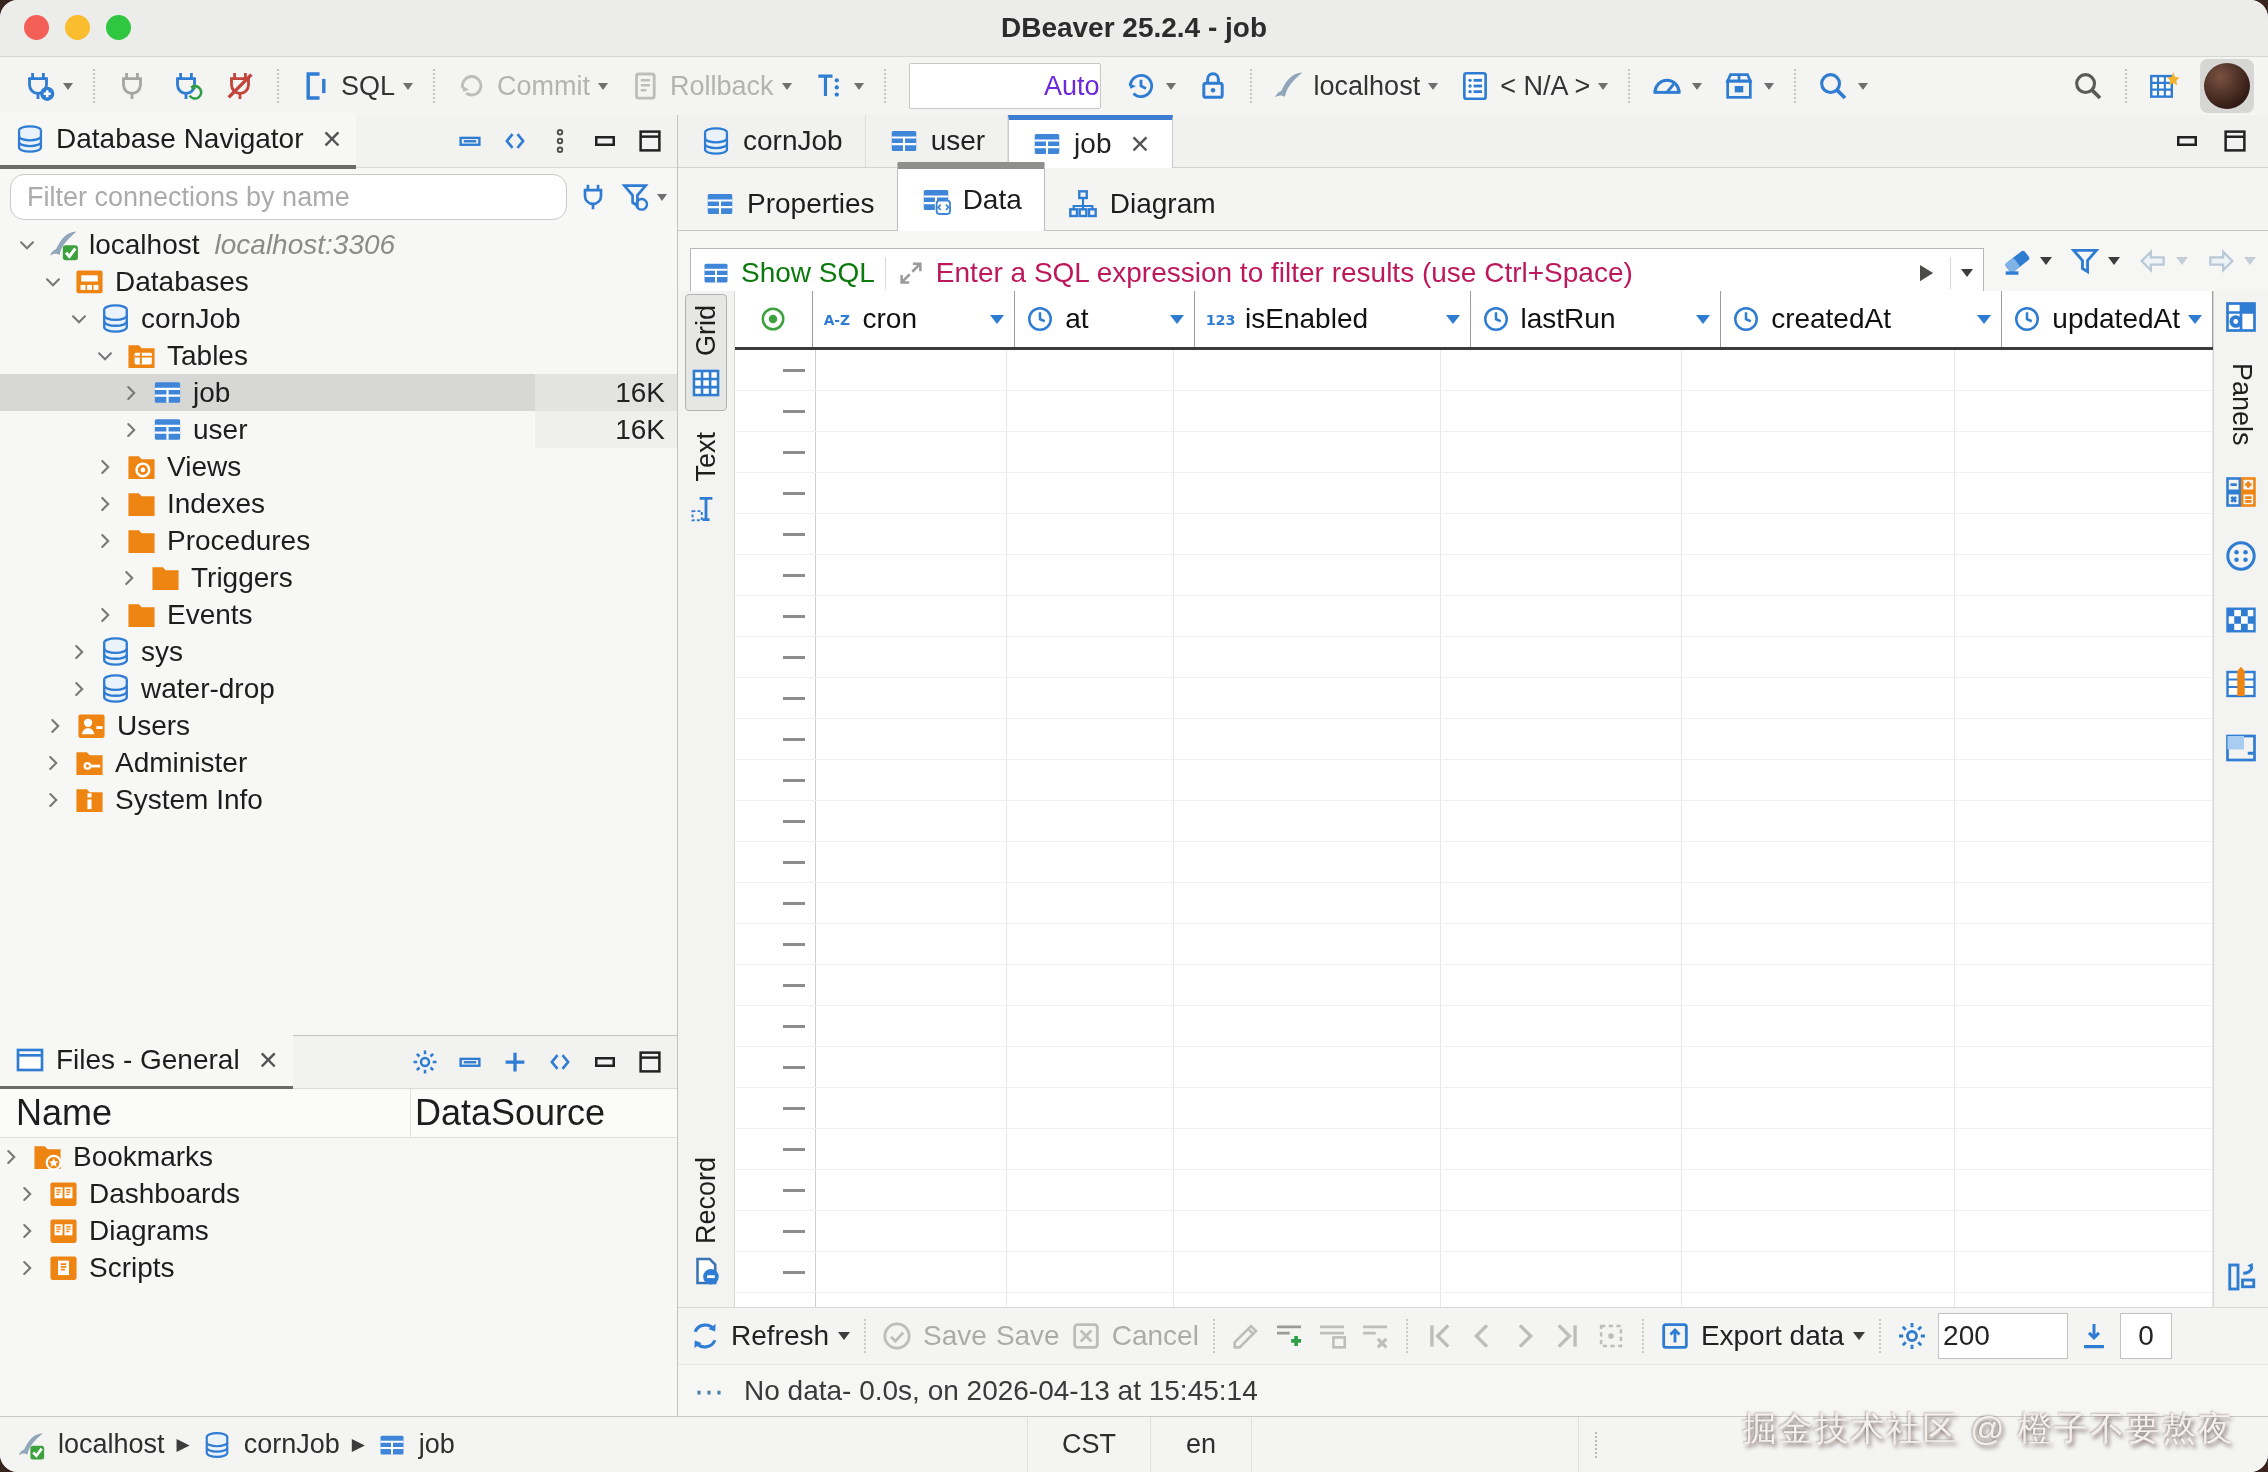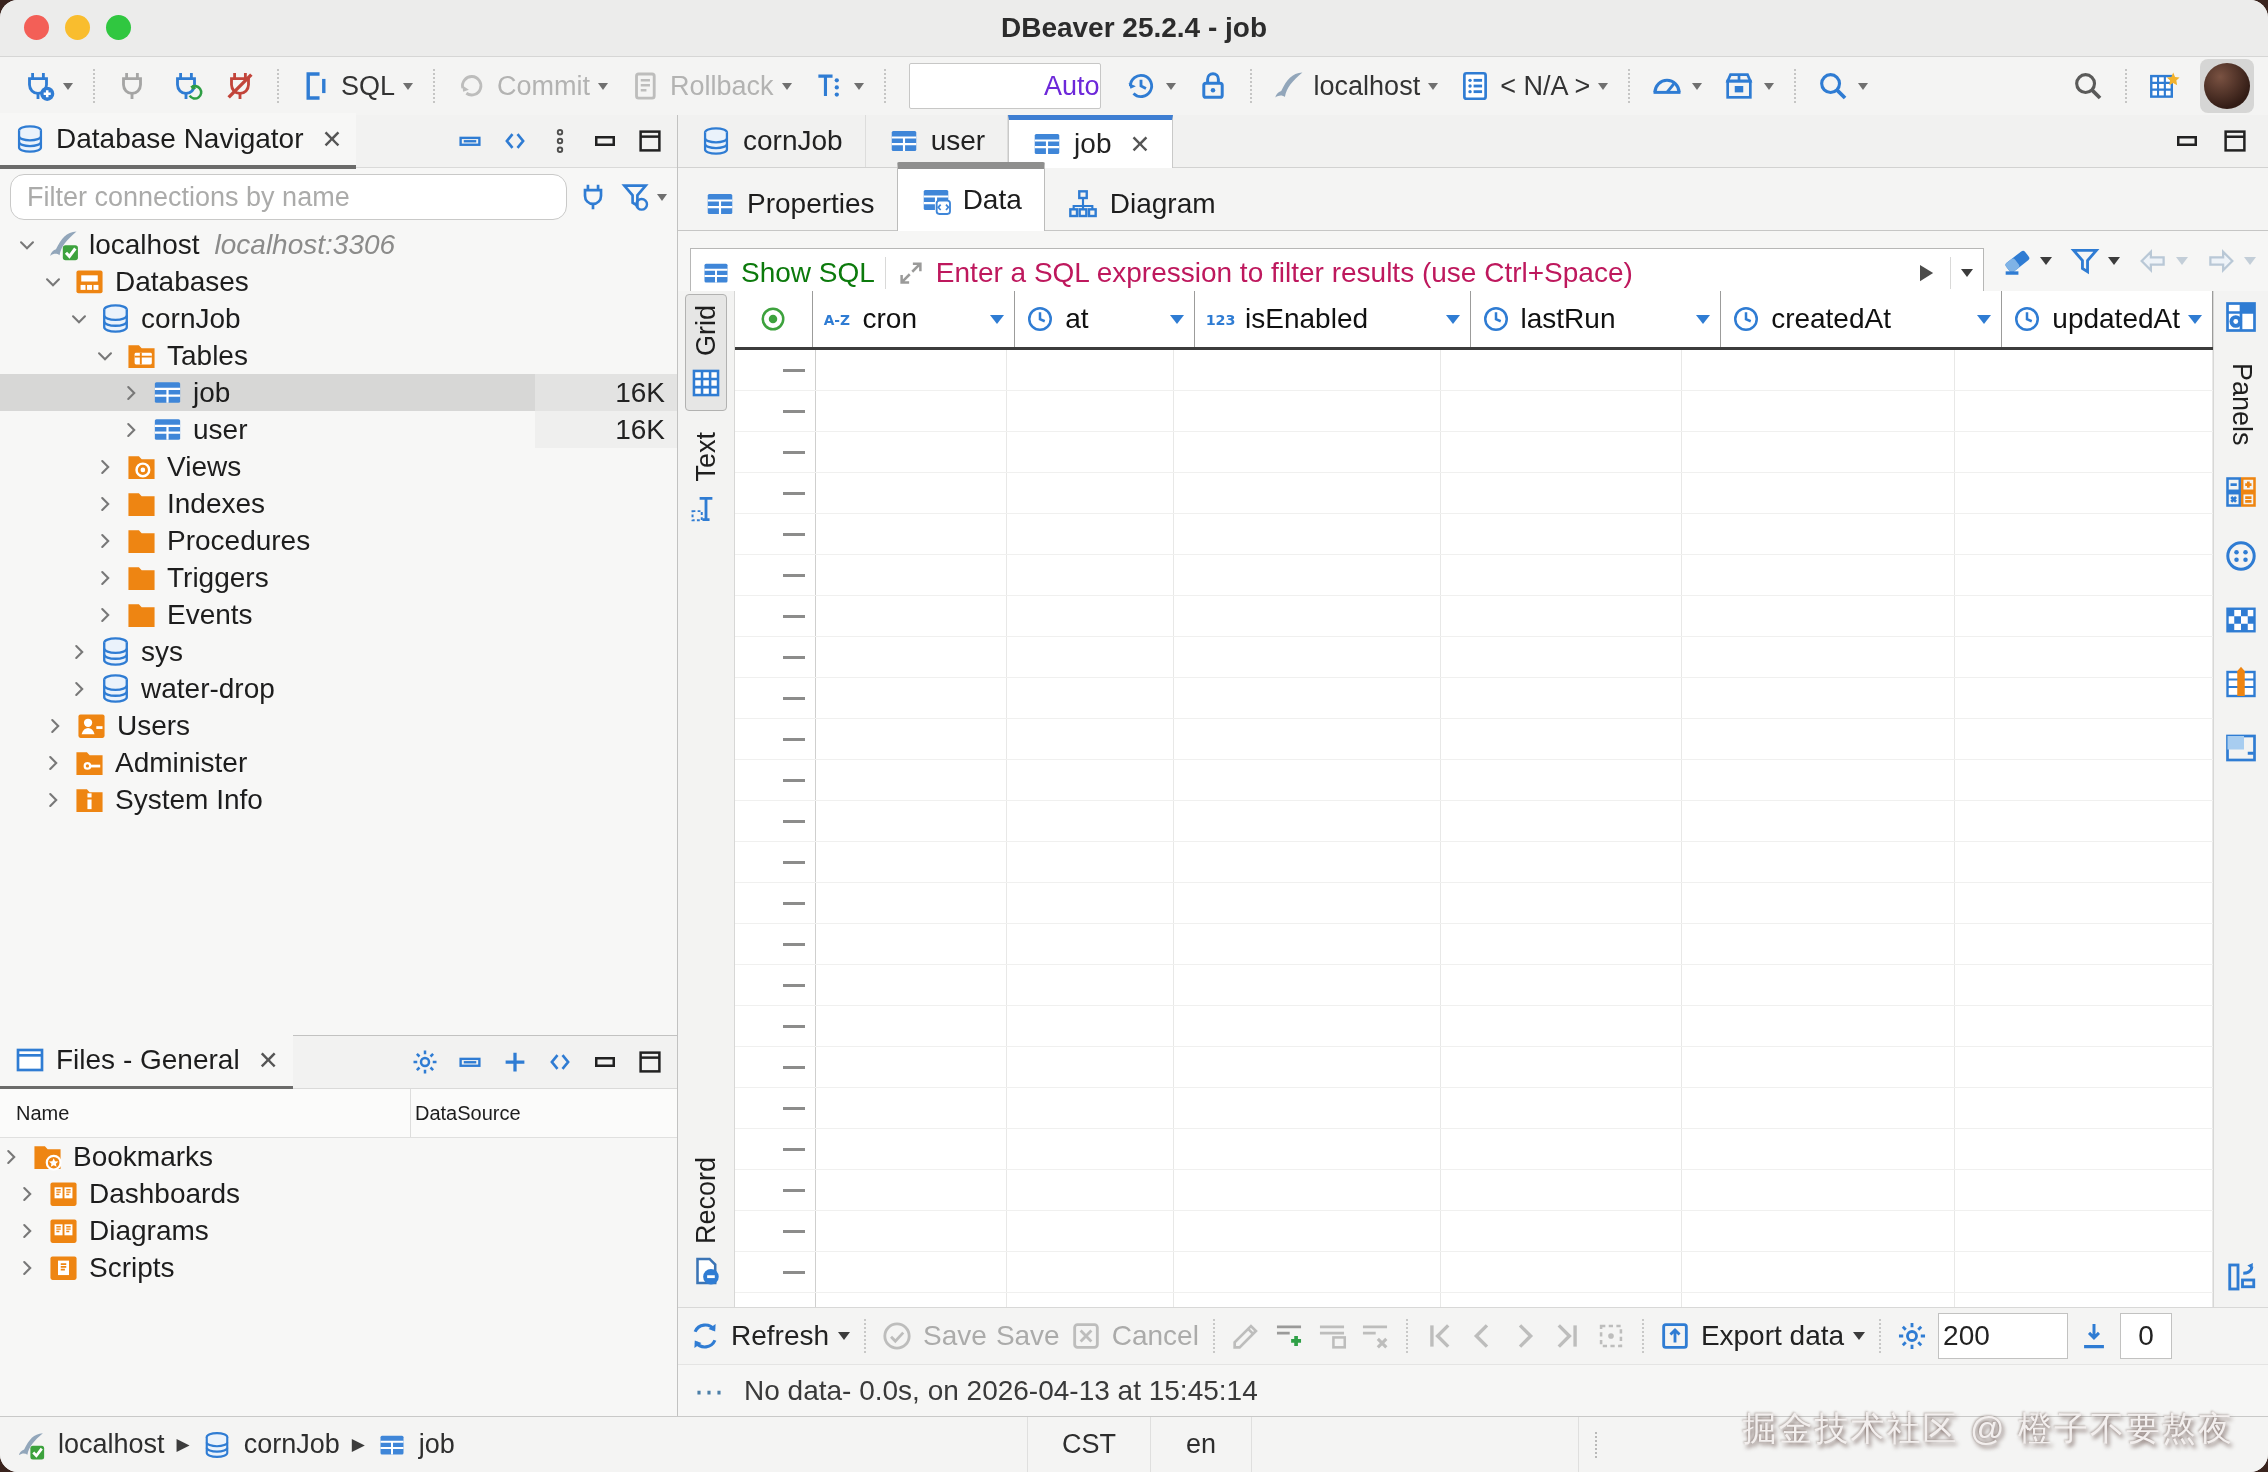--- a/index.html
+++ b/index.html
@@ -57,21 +57,21 @@
   .trow.sel{background:#d7d7d6;}
   .chev{width:22px;display:flex;}
   .chev svg{width:22px;height:22px;}
   .ticon{width:33px;display:flex;}
   .ticon svg{width:33px;height:33px;}
   .tsuffix{color:#8b8b8a;font-style:italic;margin-left:6px;}
   .tbadge{margin-left:auto;background:#efefee;align-self:stretch;display:flex;align-items:center;
           justify-content:flex-end;min-width:118px;padding:0 12px;color:#222;}
   .trow.sel .tbadge{background:#e3e3e2;}
   #filespanel{flex:1;display:flex;flex-direction:column;}
-  .fcols{height:48px;display:flex;align-items:center;border-bottom:1px solid #e0e0df;background:#fbfbfa;font-size:20px;}
+  .fcols{height:48px;display:flex;align-items:center;border-bottom:1px solid #e0e0df;background:#fbfbfa;font-size:36px;}
   .fcol.name{width:394px;padding-left:16px;}
   .fcol.ds{flex:1;border-left:1px solid #dddddc;padding-left:4px;height:100%;display:flex;align-items:center;}
   
   #editor{flex:1;display:flex;flex-direction:column;background:#fff;min-width:0;}
   .etabs{height:52px;background:#f1f1f0;display:flex;align-items:stretch;border-bottom:1px solid #d2d2d1;}
   .etab{display:flex;align-items:center;gap:10px;padding:0 22px;font-size:28px;border-right:1px solid #dddddc;color:#222;}
   .etab svg,.stab svg{width:32px;height:32px;}
   .etab.active{background:#fff;border-top:5px solid #3e7ed2;border-left:1px solid #c9c9c8;
                border-right:1px solid #c9c9c8;margin-bottom:-1px;}
   .etabspacer{flex:1;}
@@ -543,21 +543,21 @@
                   <polyline points="9,5.5 15.5,12 9,18.5" fill="none" stroke="#787878" stroke-width="2.3" stroke-linecap="round"></polyline>
                 </svg>
               </span>
               <span class="ticon">
                 <svg viewBox="0 0 24 24" width="32" height="32">
                   <path d="M2.5 4.5h7.6l2 2.2h9.4V21H2.5z" fill="#ee8512"></path>
                 </svg>
               </span>
               <span class="tlabel">Procedures</span>
             </div>
-            <div class="trow" style="padding-left:94px">
+            <div class="trow" style="padding-left:118px">
               <span class="chev">
                 <svg viewBox="0 0 24 24" width="32" height="32">
                   <polyline points="9,5.5 15.5,12 9,18.5" fill="none" stroke="#787878" stroke-width="2.3" stroke-linecap="round"></polyline>
                 </svg>
               </span>
               <span class="ticon">
                 <svg viewBox="0 0 24 24" width="32" height="32">
                   <path d="M2.5 4.5h7.6l2 2.2h9.4V21H2.5z" fill="#ee8512"></path>
                 </svg>
               </span>

